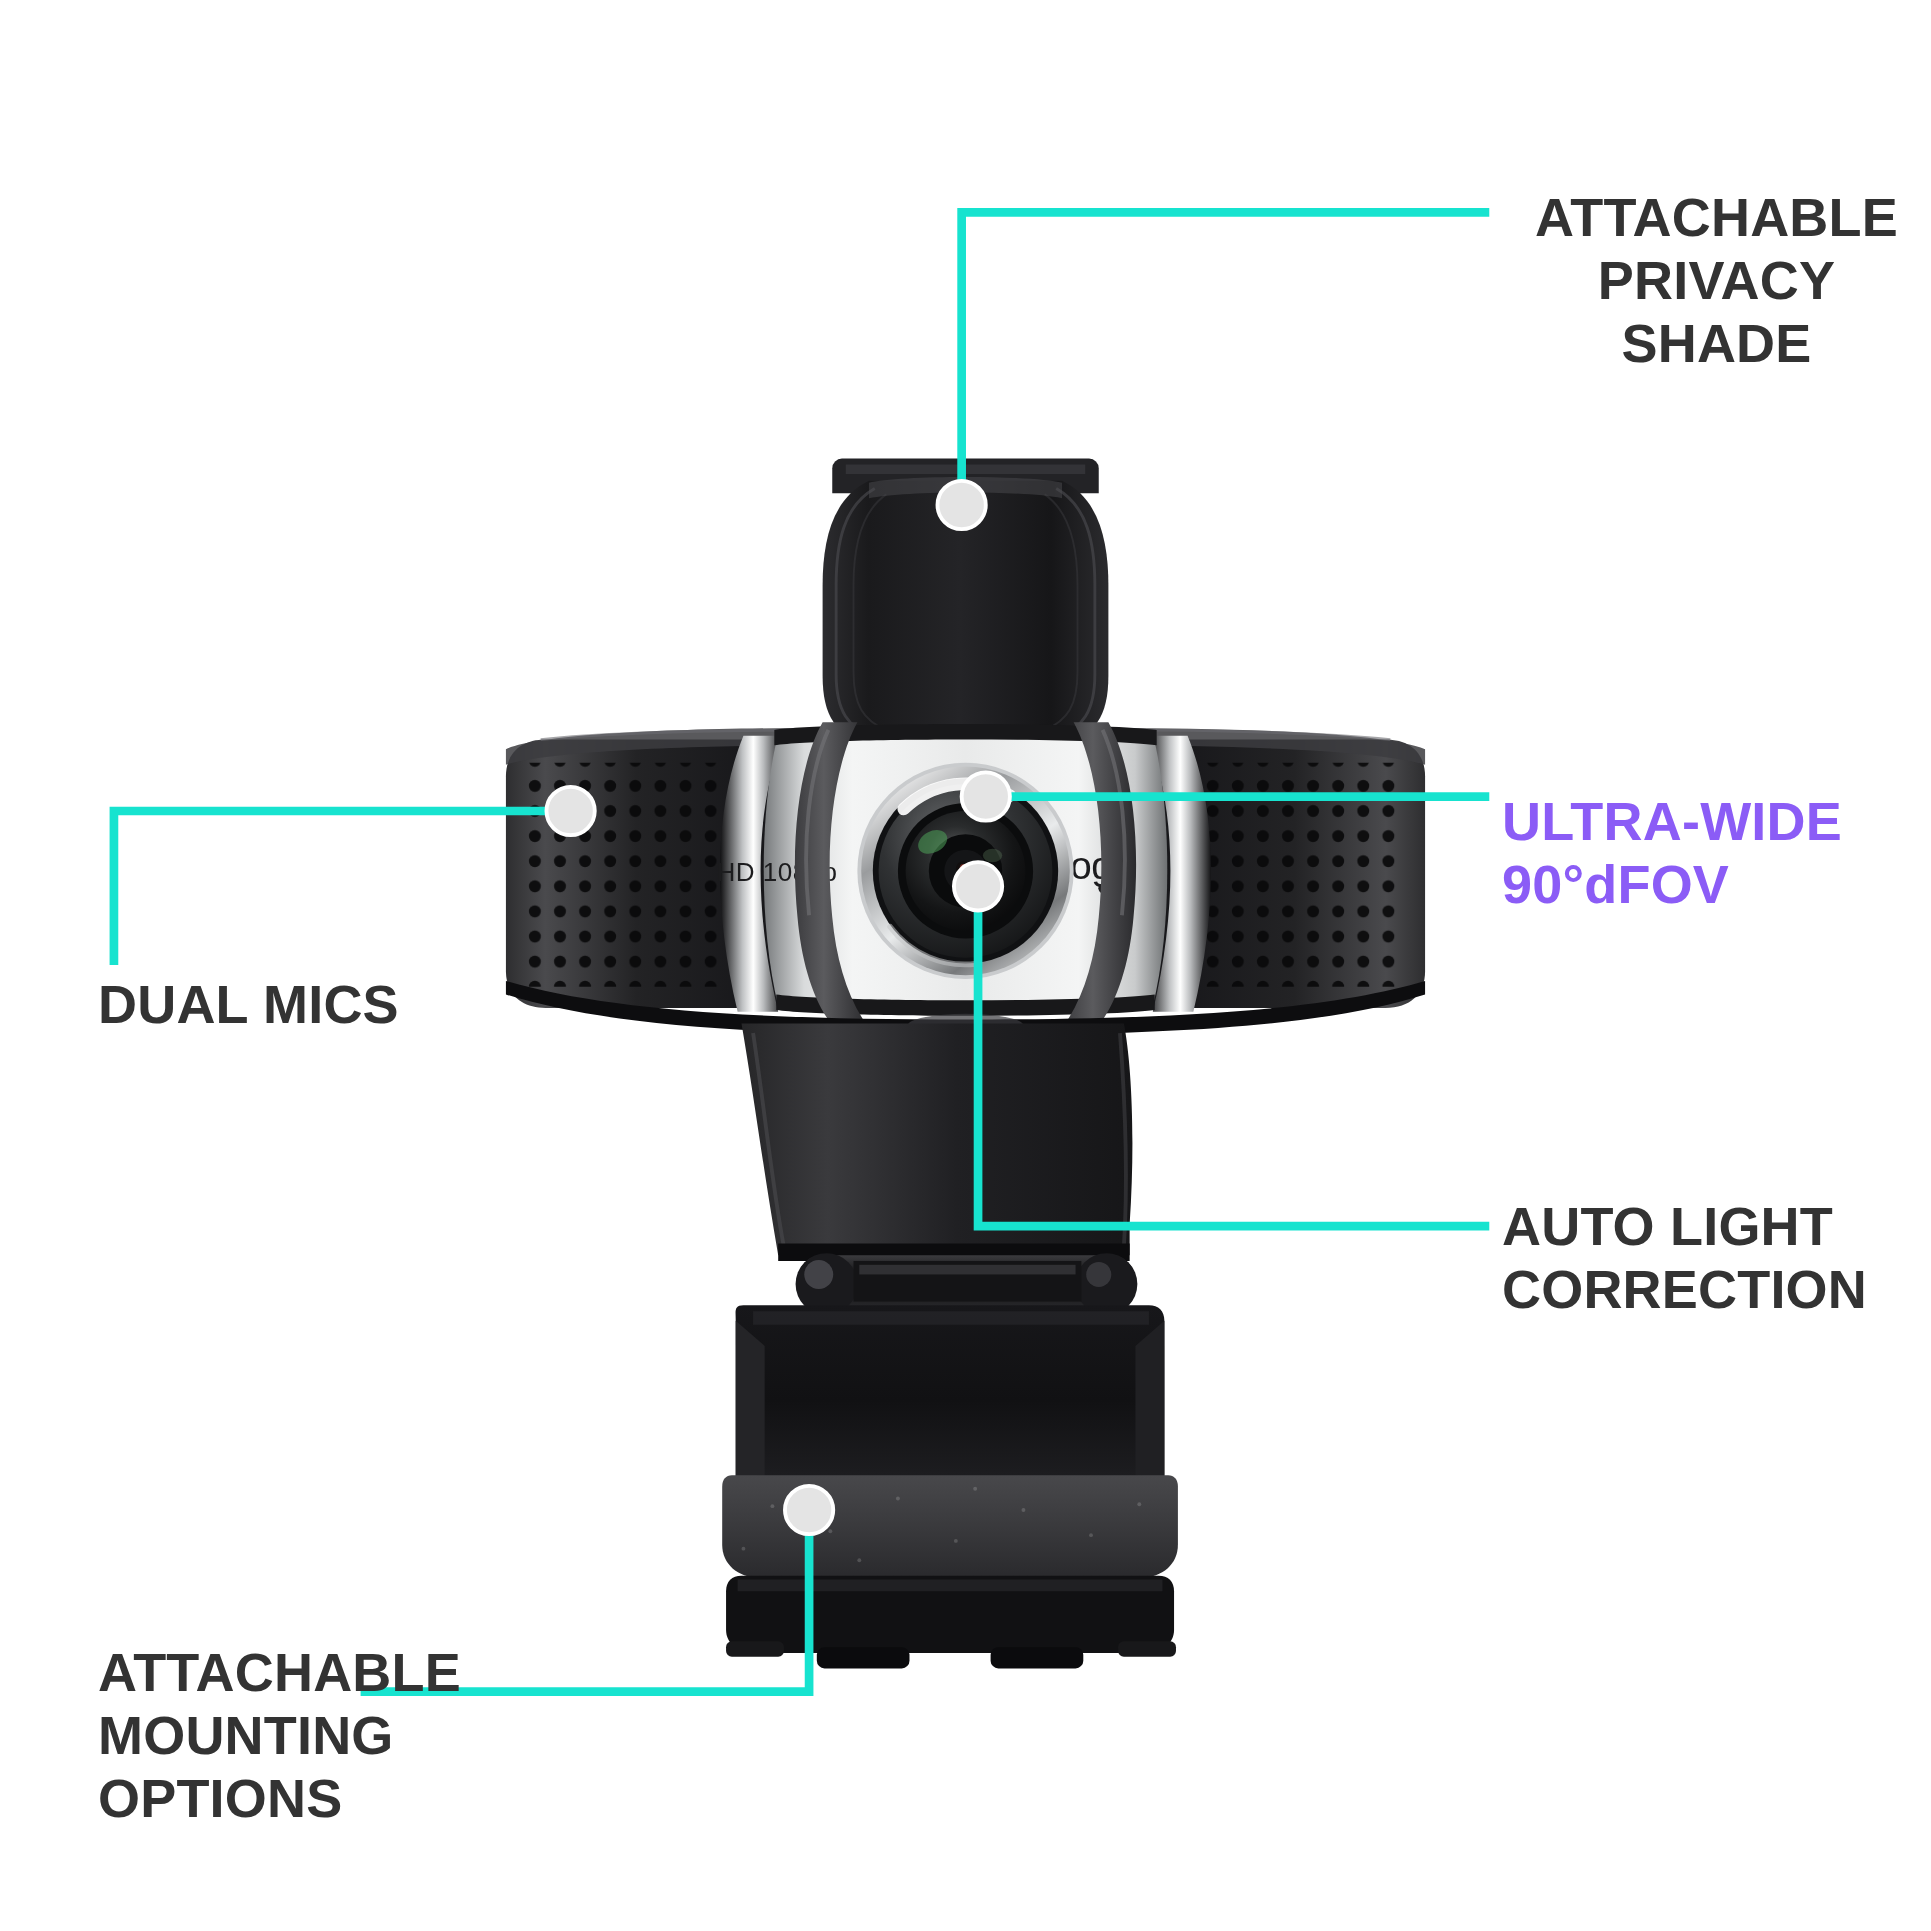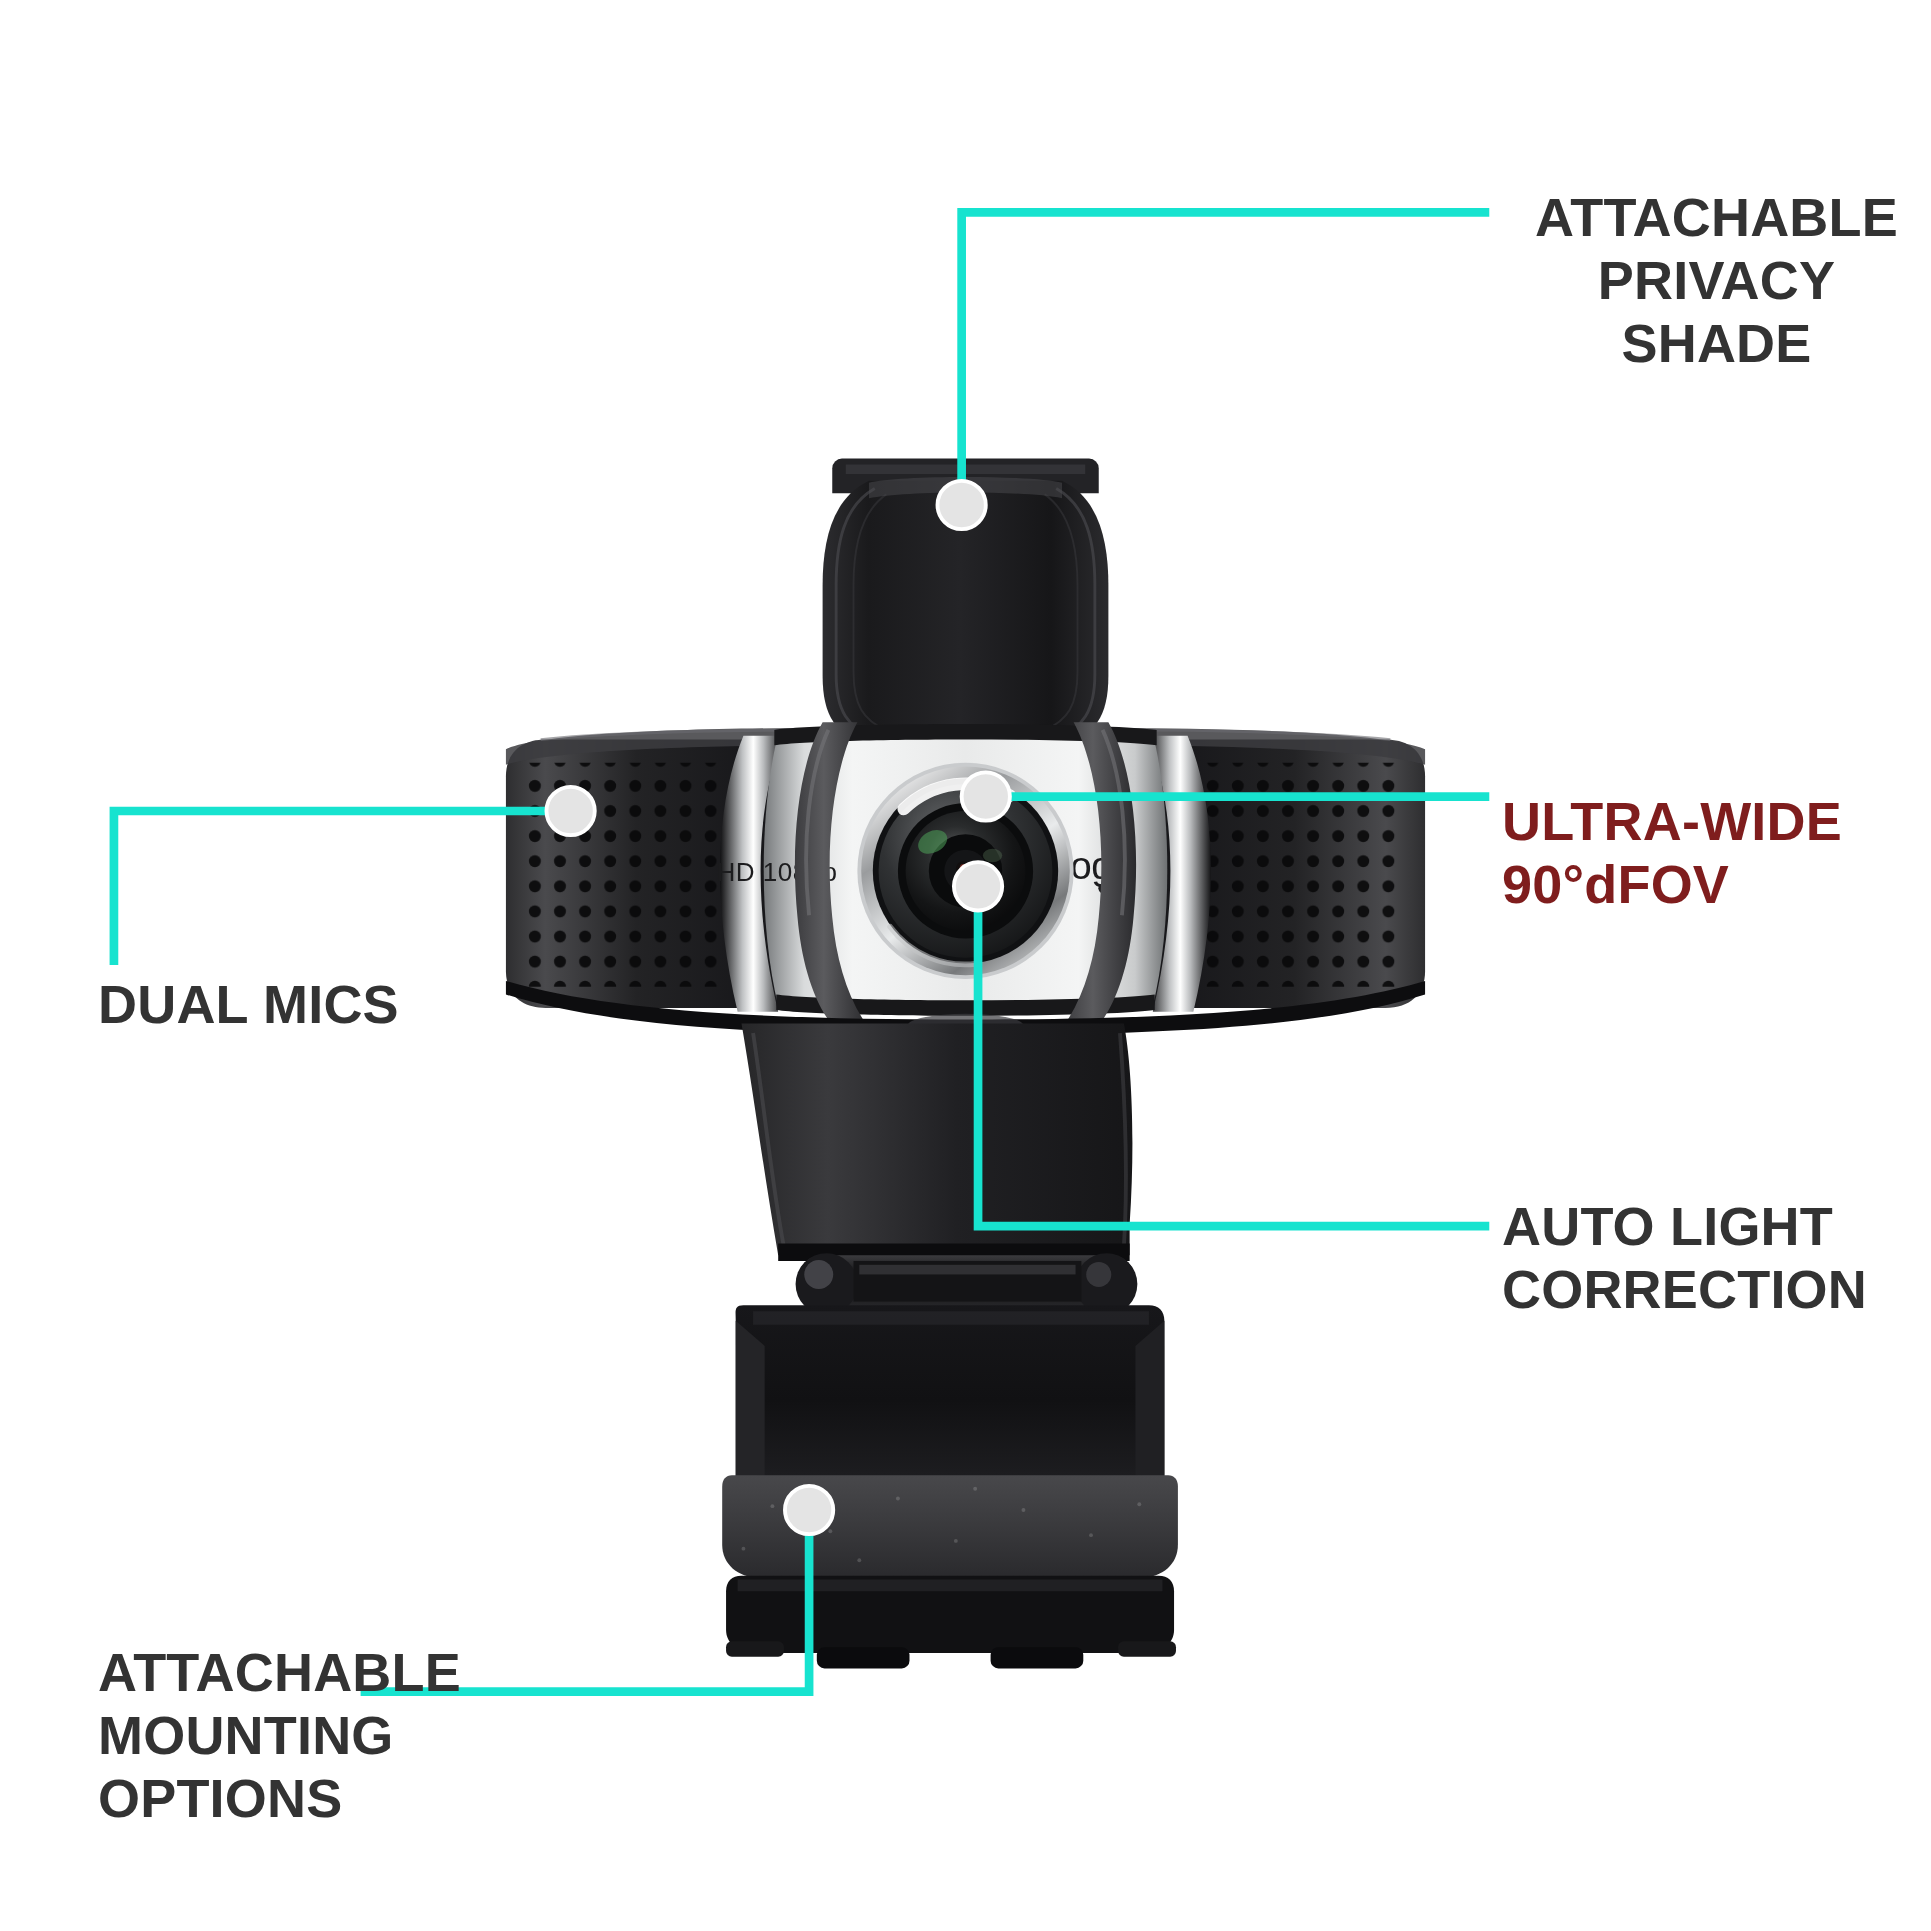--- a/index.html
+++ b/index.html
@@ -291,21 +291,21 @@
       <circle cx="1021" cy="825" r="25" fill="#E4E4E4" stroke="#FFFFFF" stroke-width="4"></circle>
       <circle cx="1013" cy="918" r="25" fill="#E4E4E4" stroke="#FFFFFF" stroke-width="4"></circle>
       <circle cx="591" cy="840" r="25" fill="#E4E4E4" stroke="#FFFFFF" stroke-width="4"></circle>
       <circle cx="838" cy="1564" r="25" fill="#E4E4E4" stroke="#FFFFFF" stroke-width="4"></circle>
     </g>
   </svg>
 
   <div class="label right" id="lbl-privacy" style="color: rgb(51, 51, 51);">ATTACHABLE
 PRIVACY SHADE</div>
 
-  <div class="label right" id="lbl-ultrawide" style="color: #7f1d1d;">ULTRA-WIDE
+  <div class="label right" id="lbl-ultrawide" style="color: #8b5cf6;">ULTRA-WIDE
 90°dFOV</div>
 
   <div class="label left" id="lbl-dualmics" style="color: rgb(51, 51, 51);">DUAL MICS</div>
 
   <div class="label right" id="lbl-autolight" style="color: rgb(51, 51, 51);">AUTO LIGHT
 CORRECTION</div>
 
   <div class="label left" id="lbl-versatile" style="color: rgb(51, 51, 51);">ATTACHABLE
 MOUNTING
 OPTIONS</div>

